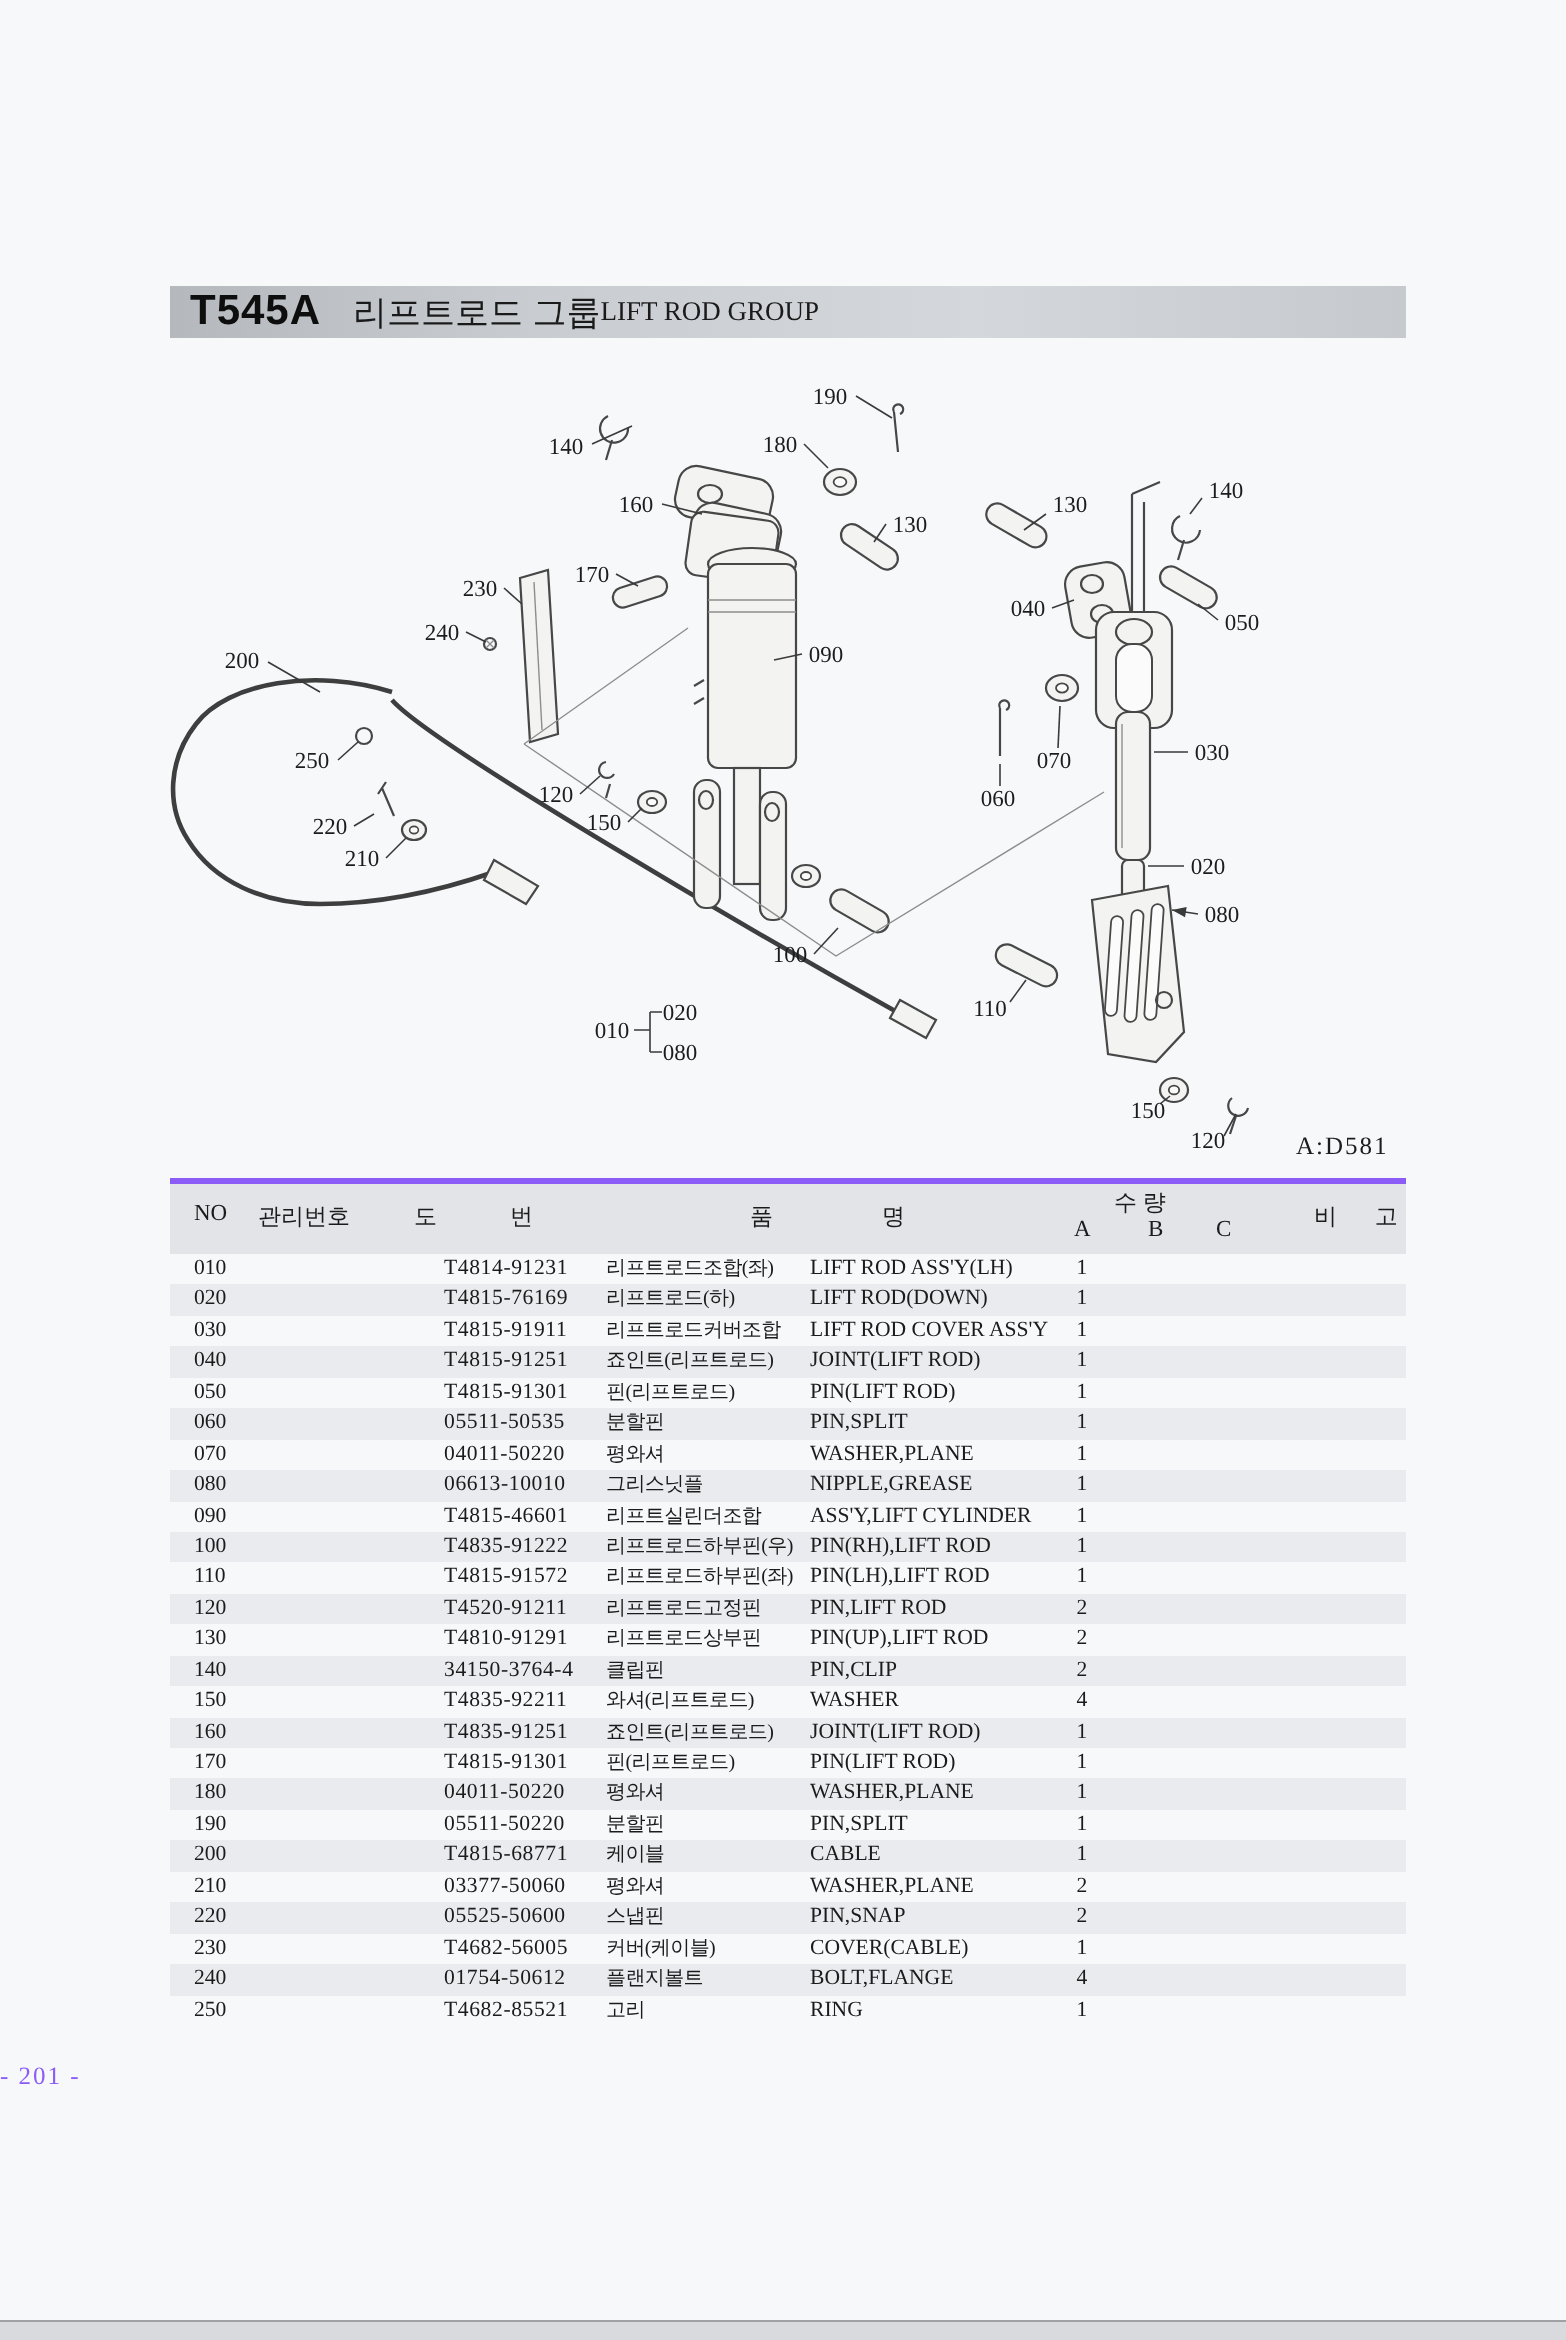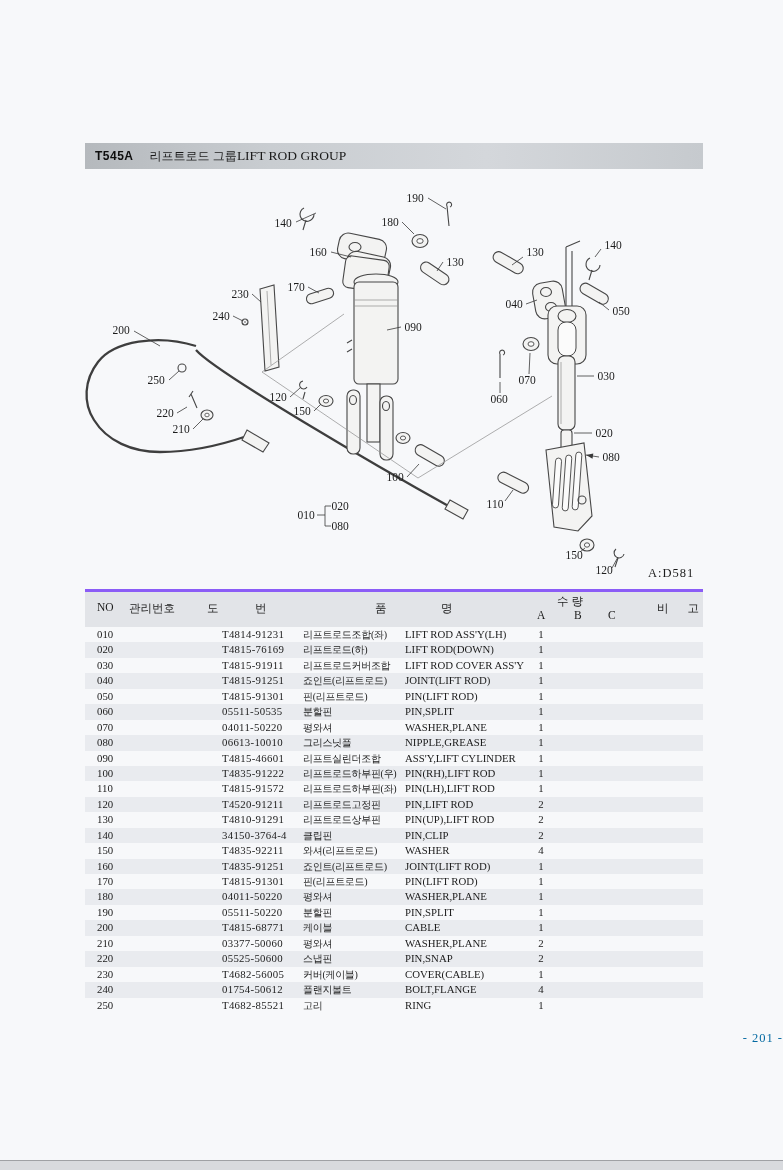--- a/index.html
+++ b/index.html
@@ -2,22 +2,22 @@
 <html><head>
 <meta charset="utf-8">
 <style>
   html,body{margin:0;padding:0;background:#e6e6e6;}
   .sheet{position:relative;width:783px;height:1170px;background:#f7f8fa;overflow:hidden;
          font-family:"Liberation Serif",serif;color:#1b1b1b;}
   
   .titlebar{position:absolute;left:85px;top:143px;width:618px;height:26px;
             background:linear-gradient(90deg,#b5b9bd 0%,#c9cdd1 30%,#d4d7db 65%,#c6cace 100%);
             display:flex;align-items:center;font-family:"Liberation Sans",sans-serif;}
-  .titlebar .code{font-weight:bold;font-size:12px;margin-left:10px;letter-spacing:.5px;color:#0e0e0e;}
-  .titlebar .kr{font-size:12px;margin-left:16px;color:#1a1a1a;}
+  .titlebar .code{font-weight:bold;font-size:21px;margin-left:10px;letter-spacing:.5px;color:#0e0e0e;}
+  .titlebar .kr{font-size:17px;margin-left:16px;color:#1a1a1a;}
   .titlebar .en{font-size:13.5px;margin-left:0;color:#1a1a1a;font-family:Liberation Serif, serif;}
   
   .diagram-svg{position:absolute;left:0;top:0;}
   .part{fill:#f3f3f2;stroke:#474747;stroke-width:1.1;}
   .part-line{fill:none;stroke:#474747;stroke-width:1.1;}
   .thin{stroke:#8d8d8d;stroke-width:.7;fill:none;}
   .cable{fill:none;stroke:#3e3e3e;stroke-width:2.3;}
   .leader{stroke:#3a3a3a;stroke-width:.8;}
   .callout{font:11.5px "Liberation Serif",serif;fill:#1c1c1c;}
   .reflabel{font:12.5px "Liberation Serif",serif;fill:#1c1c1c;letter-spacing:1px;}
@@ -37,22 +37,22 @@
   .h-qc{left:523px;top:17px;}
   .h-rem{left:572px;top:9px;letter-spacing:8px;}
   .tbody .trow{position:relative;height:15.44px;line-height:15.44px;}
   .tbody .trow:nth-child(even){background:#e9ebef;}
   .cell{position:absolute;white-space:nowrap;}
   .cell.no{left:12px;}
   .cell.code{left:118px;letter-spacing:.3px;margin-left:19px;}
   .cell.kr{left:218px;font-size:10px;letter-spacing:-.3px;}
   .cell.en{left:320px;}
   .cell.qty{left:449px;width:14px;text-align:center;}
-  .pagenum{position:absolute;left:0;width:783px;top:1031px;text-align:right;
-           font-size:12.5px;letter-spacing:1px;color:#0369a1;}
+  .pagenum{position:absolute;left:0;width:783px;top:1031px;text-align:left;
+           font-size:12.5px;letter-spacing:1px;color:#8b5cf6;}
   .scan-edge{position:absolute;left:0;right:0;bottom:0;height:9px;background:#d8dade;border-top:1px solid #9fa1a5;}
 </style>
 </head>
 <body>
 
 <div class="sheet">
 
   <div class="titlebar">
     <span class="code">T545A</span>
     <span class="kr">리프트로드 그룹</span>

